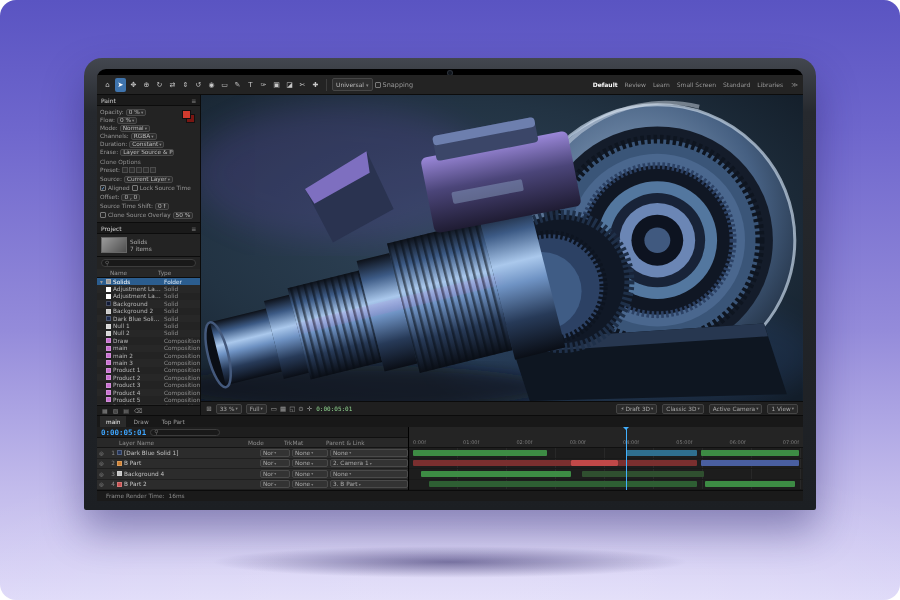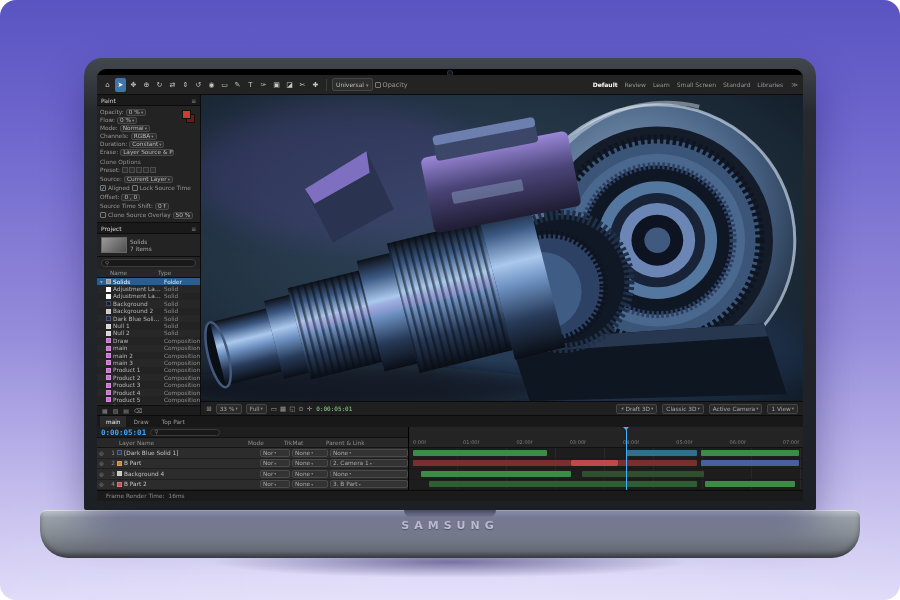--- a/index.html
+++ b/index.html
@@ -127,24 +127,20 @@
 .playhead::before{content:"";position:absolute;top:0;left:-3px;border:3.5px solid transparent;border-top-color:#41b0ff}
 .tl-status{flex:0 0 11px;background:#1a1a1a;border-top:1px solid #0b0b0b;display:flex;align-items:center;
  gap:4px;padding:0 5px;color:#8d8d8d}
 </style>
 </head>
 <body>
 
 <div class="stage">
   <div class="laptop-shadow"></div>
 
-  <div class="laptop-base">
-    <div class="base-notch"></div>
-    <div class="brand">SAMSUNG</div>
-  </div>
 
   <div class="laptop-screen">
     <div class="bezel">
       <div class="webcam"></div>
 
       <div class="ui">
 
         <div class="ae-toolbar">
           <span style="display:flex;gap:2px;align-items:center">
               <span class="tool">⌂</span>
@@ -163,21 +159,21 @@
               <span class="tool">▣</span>
               <span class="tool">◪</span>
               <span class="tool">✂</span>
               <span class="tool">✚</span>
             </span>
           <span class="tb-sep"></span>
           <span class="tb-select">
               <span>Universal</span>
             </span>
           <span class="checkbox"></span>
-          <span class="lbl">Opacity</span>
+          <span class="lbl">Snapping</span>
           <span class="ws-tabs">
               <span class="ws active">Default</span>
               <span class="ws">Review</span>
               <span class="ws">Learn</span>
               <span class="ws">Small Screen</span>
               <span class="ws">Standard</span>
               <span class="ws">Libraries</span>
             </span>
           <span class="overflow" style="margin-left:6px">≫</span>
         </div>

